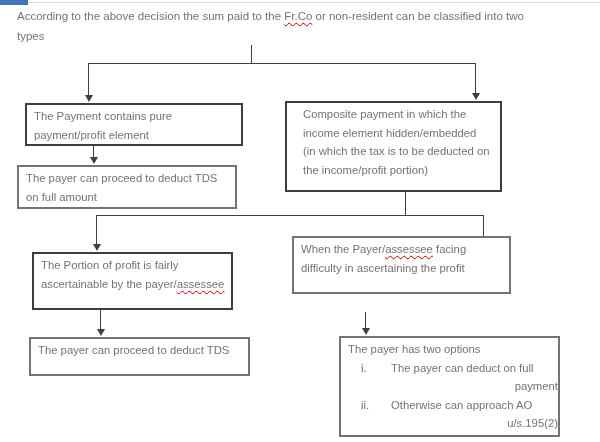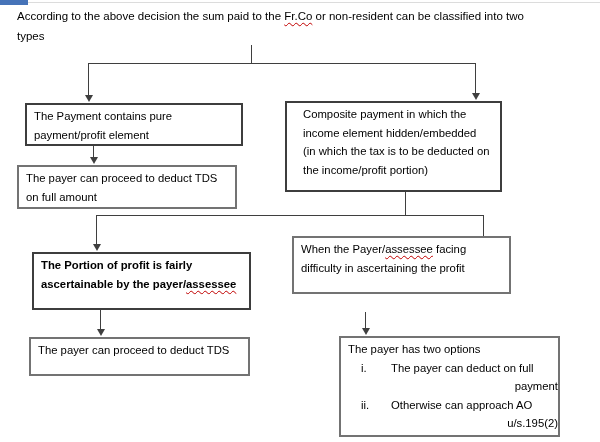--- a/index.html
+++ b/index.html
@@ -1,18 +1,18 @@
 <!DOCTYPE html>
 <html><head>
 <meta charset="utf-8">
 <style>
   html,body { margin:0; padding:0; background:#fff; }
   .canvas {
     position:relative; width:600px; height:442px; background:#ffffff;
-    font-family:"Liberation Sans", sans-serif; color:#000000; overflow:hidden;
+    font-family:"Liberation Sans", sans-serif; color:#737373; overflow:hidden;
   }
   .topline { position:absolute; left:0; top:2px; width:600px; height:1px; background:#dcdcdc; }
   .accent  { position:absolute; left:0; top:0; width:28px; height:5px; background:#4673b8; z-index:2; }
   .intro { position:absolute; left:17px; top:7px; font-size:11.5px; line-height:19.5px; white-space:nowrap; }
   .box {
     position:absolute; box-sizing:border-box; background:#fff;
     border:2px solid #737373; font-size:11.3px; line-height:18.5px;
     padding:2px 0 0 7px; white-space:nowrap;
   }
   .b-dark { border-color:#3d3d3d; }
@@ -71,21 +71,21 @@
     <div>the income/profit portion)</div>
   </div>
 
   <div class="vline" style="left:405px; top:192px; height:24px;"></div>
   <div class="hline" style="left:96px; top:215px; width:388px;"></div>
   <div class="vline" style="left:96px; top:215px; height:30px;"></div>
   <div class="ah" style="left:92.5px; top:244px;"></div>
   <div class="vline" style="left:483px; top:215px; height:32px;"></div>
   <div class="ah" style="left:479.5px; top:246px;"></div>
 
-  <div class="box b-dark" style="left:32px; top:252px; width:219px; height:58px;font-weight:bold;">
+  <div class="box b-dark" style="left:32px; top:252px; width:201px; height:58px;">
     <div>The Portion of profit is fairly</div>
     <div><span>ascertainable by the payer/</span><span class="sq">assessee</span></div>
   </div>
 
   <div class="vline" style="left:100px; top:310px; height:20px;"></div>
   <div class="ah" style="left:96.5px; top:329px;"></div>
 
   <div class="box" style="left:29px; top:337px; width:221px; height:39px;">
     <div>The payer can proceed to deduct TDS</div>
   </div>

